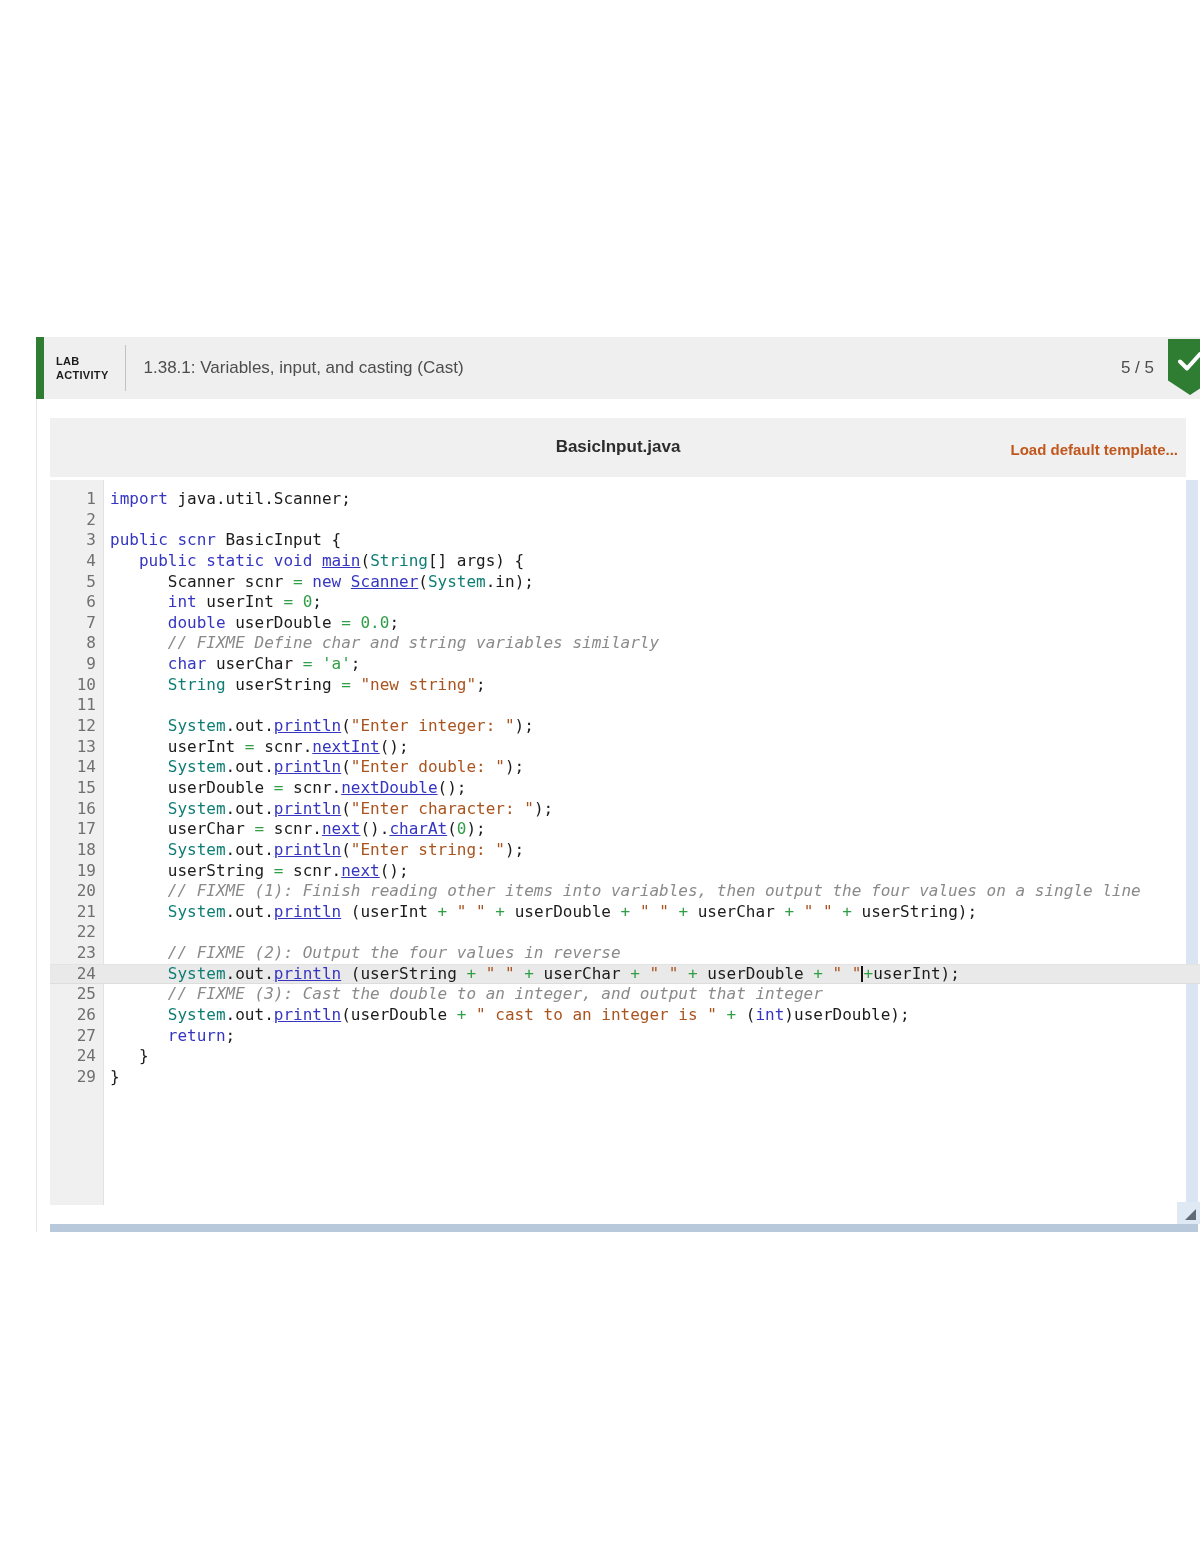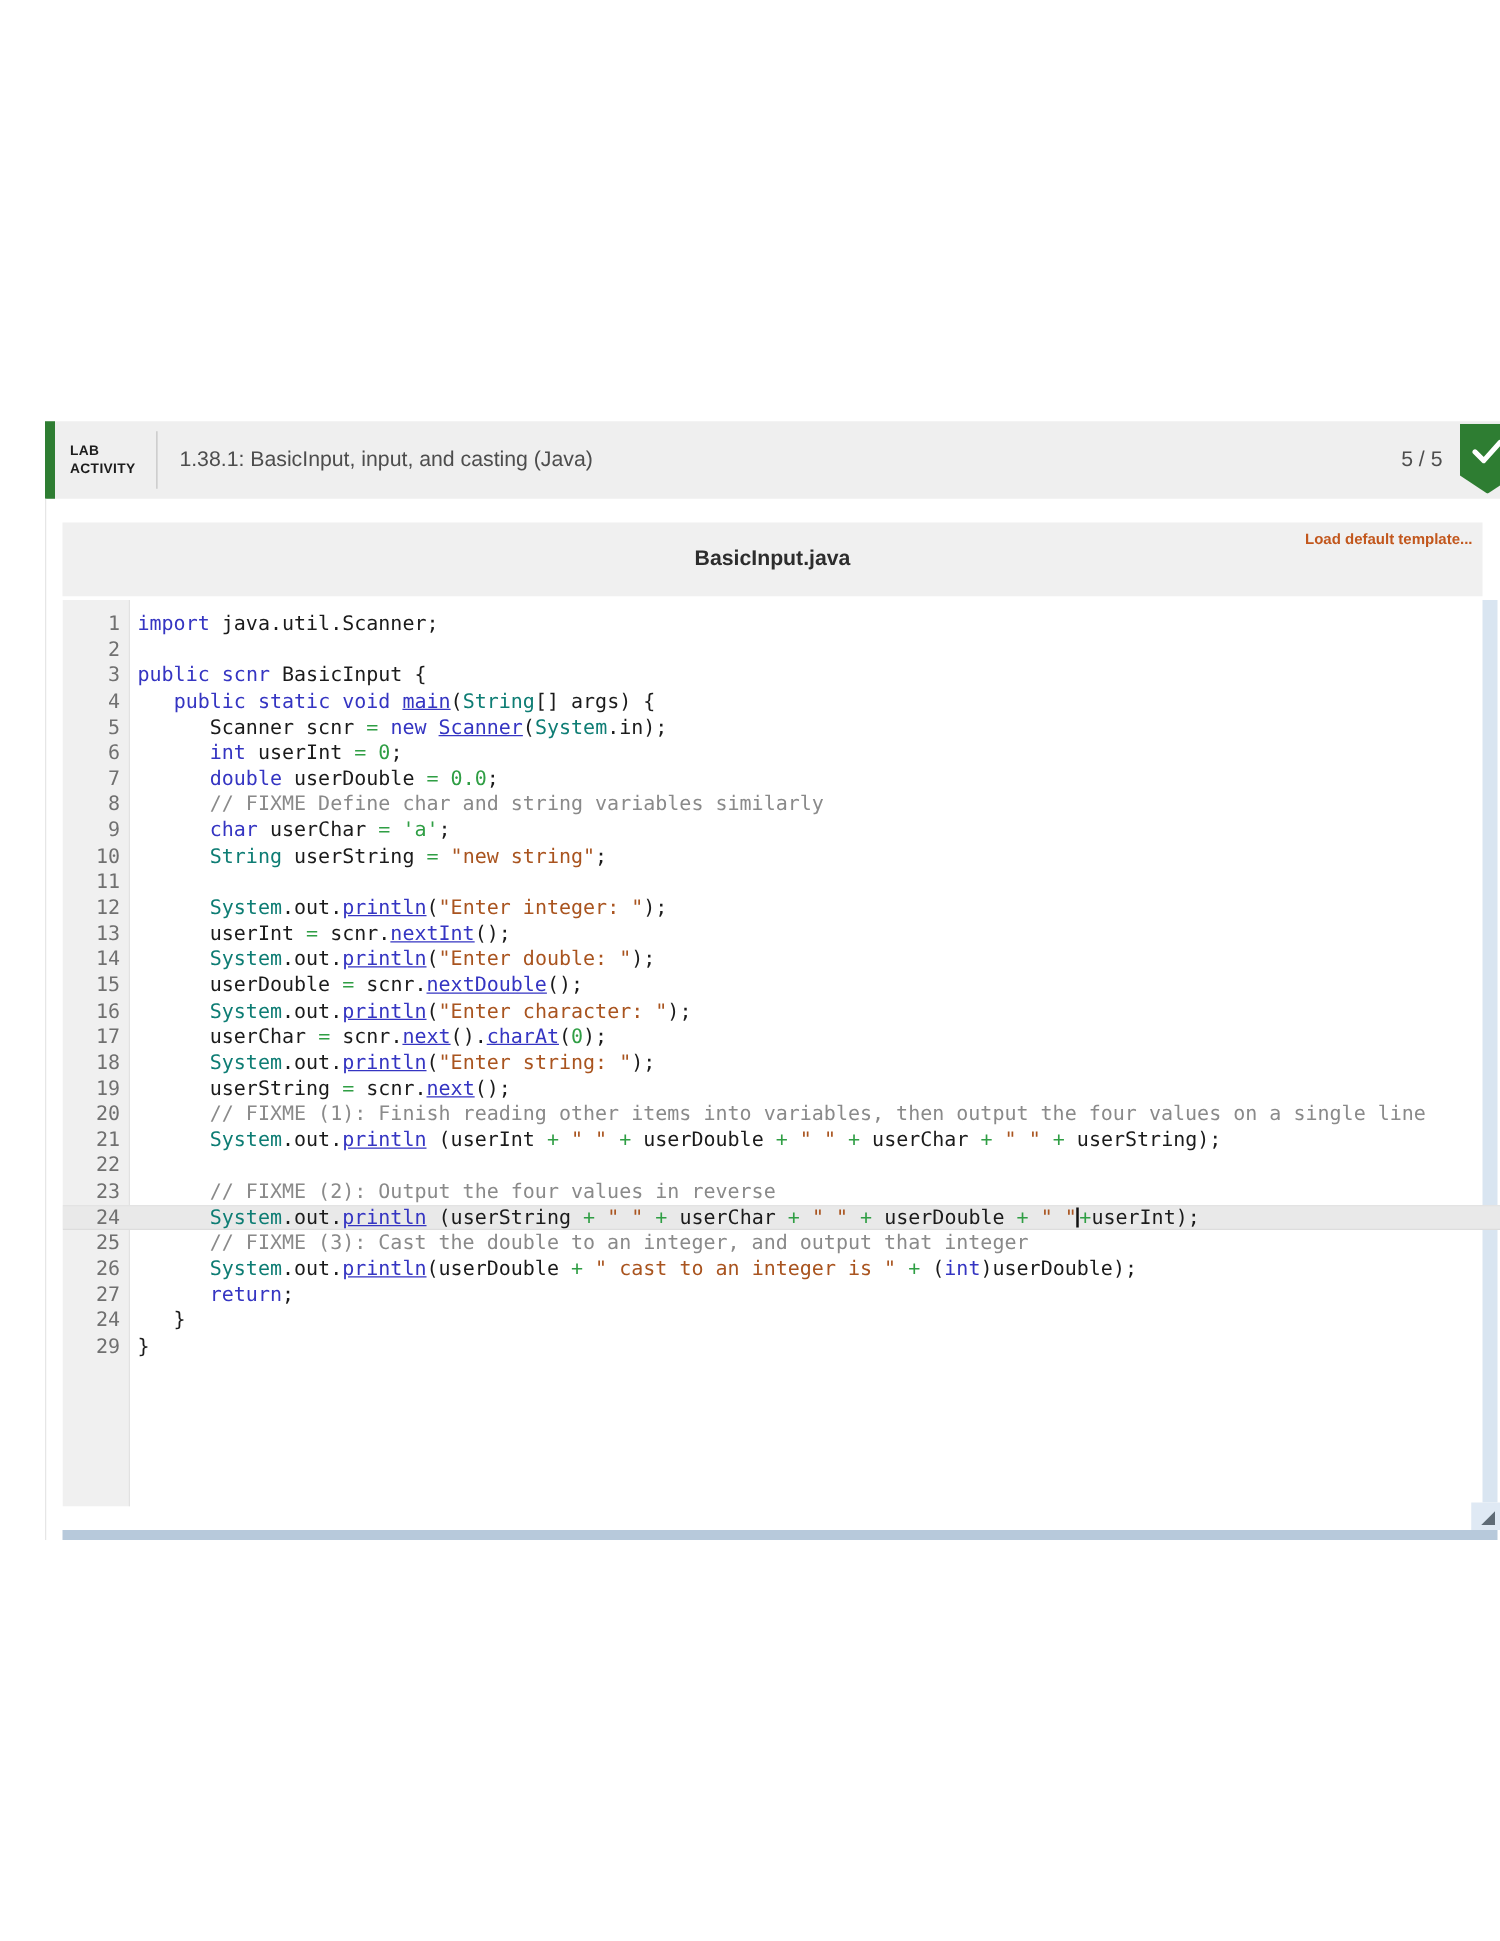--- a/index.html
+++ b/index.html
@@ -37,21 +37,21 @@
   
   .file-header{
     position:absolute;top:418px;left:50px;width:1136px;height:59px;
     background:var(--card-bg,#f0f0f0);
   }
   .file-name{
     position:absolute;left:0;right:0;top:19px;text-align:center;
     font-size:17px;font-weight:600;color:#2d2d2d;
   }
   .load-link{
-    position:absolute;right:8px;top:6px;font-size:12px;font-weight:bold;
+    position:absolute;right:8px;top:23px;font-size:15px;font-weight:bold;
     color:var(--link-orange,#c2571d);cursor:pointer;white-space:nowrap;
   }
   
   .editor{
     position:absolute;top:480px;left:50px;width:1150px;height:744px;
     background:#ffffff;overflow:hidden;
   }
   .gutter-bg{
     position:absolute;left:0;top:0;width:54px;height:725px;
     background:var(--card-bg,#f0f0f0);border-right:1px solid #e2e2e2;box-sizing:border-box;
@@ -70,21 +70,21 @@
     width:54px;flex:0 0 54px;box-sizing:border-box;padding-right:8px;
     text-align:right;color:var(--line-number,#707070);user-select:none;
   }
   .code{padding-left:6px;white-space:pre;color:var(--code-text,#1b1b1b);}
   .tk-k{color:var(--kw,#3535c2);}
   .tk-m{color:var(--kw,#3535c2);text-decoration:underline;}
   .tk-t{color:var(--type,#0e7d74);}
   .tk-o{color:var(--grn,#2f9e44);}
   .tk-n{color:var(--grn,#2f9e44);}
   .tk-s{color:var(--str,#a9541f);}
-  .tk-c{color:var(--comment,#8a8a8a);}
+  .tk-c{color:var(--comment,#8a8a8a);font-style:italic;}
   .cursor{
     display:inline-block;width:0;height:16px;border-left:2px solid #111111;
     vertical-align:-3px;
   }
   
   .hscroll{
     position:absolute;left:50px;top:1224px;width:1148px;height:8px;
     background:var(--scroll-bar,#b7c9db);
   }
   .resize-box{
@@ -99,21 +99,21 @@
 </head>
 <body>
 
 <div class="lab-header">
   <div class="lab-accent"></div>
   <div class="lab-label">
     <div>LAB</div>
     <div>ACTIVITY</div>
   </div>
   <div class="lab-divider"></div>
-  <div class="lab-title">1.38.1: BasicInput, input, and casting (Java)</div>
+  <div class="lab-title">1.38.1: Variables, input, and casting (Cast)</div>
   <div class="lab-spacer"></div>
   <div class="lab-score">5 / 5</div>
   <div class="check-badge">
     <svg width="28" height="24" viewBox="0 0 28 24">
       <path d="M4 12.5 L11 19.5 L24 5" stroke="#ffffff" stroke-width="4" fill="none" stroke-linecap="round" stroke-linejoin="round"></path>
     </svg>
   </div>
 </div>
 
 <div class="activity-edge"></div>

